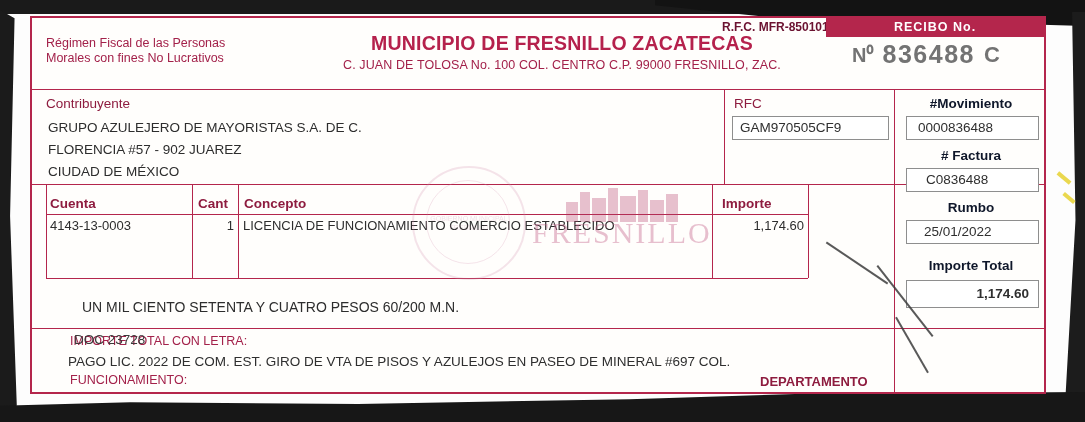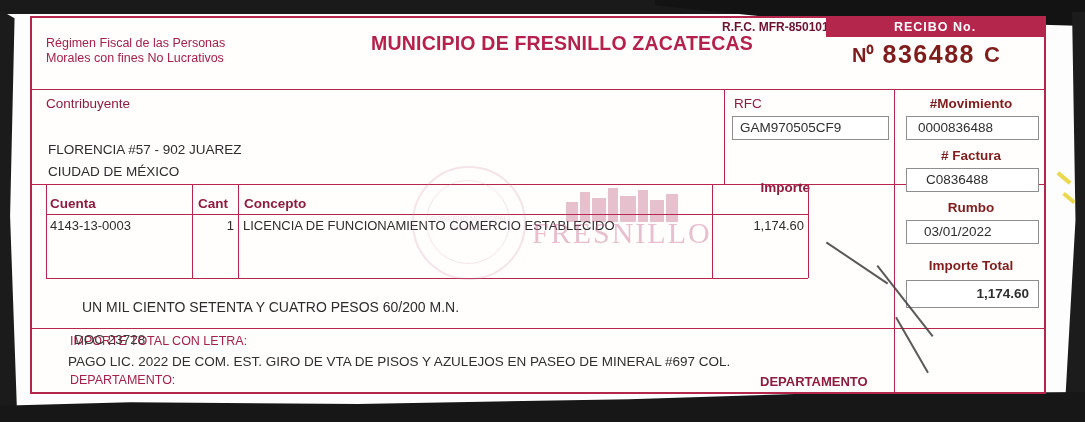--- a/index.html
+++ b/index.html
@@ -125,21 +125,21 @@
     text-align: center;
     letter-spacing: 1px;
     padding: 2px 0 3px 0;
   }
   .recibo-num {
     display: flex;
     align-items: center;
     justify-content: center;
     gap: 9px;
     padding: 3px 18px 4px 0;
-    color: #7f1d1d;
+    color: #737373;
   }
   .recibo-no {
     font-size: 20px;
     font-weight: bold;
   }
   .recibo-digits {
     font-size: 25px;
     font-weight: bold;
     letter-spacing: 1.5px;
   }
@@ -184,21 +184,21 @@
   }
   .fieldtext {
     position: absolute;
     font-size: 13.5px;
     color: #2f2f2f;
   }
   .centerlabel {
     position: absolute;
     font-size: 13.5px;
     font-weight: bold;
-    color: #7f1d1d;
+    color: #0f172a;
     text-align: center;
   }
 
   
   .colhdr {
     position: absolute;
     font-size: 13.5px;
     font-weight: bold;
     color: #8e1c3f;
   }
@@ -312,20 +312,21 @@
   <div class="receipt">
 
     <div class="hdr">
       <div class="hdr-left">
         <div>Régimen Fiscal de las Personas</div>
         <div>Morales con fines No Lucrativos</div>
       </div>
 
       <div class="hdr-center">
         <div class="hdr-title">MUNICIPIO DE FRESNILLO ZACATECAS</div>
+        <div class="hdr-sub">C. JUAN DE TOLOSA No. 100   COL. CENTRO   C.P. 99000   FRESNILLO, ZAC.</div>
       </div>
 
       <div class="rfc-top">R.F.C. MFR-850101-5M4</div>
 
       <div class="recibo-box">
         <div class="recibo-label">RECIBO No.</div>
         <div class="recibo-num">
           <span class="recibo-no">N⁰</span>
           <span class="recibo-digits">836488</span>
           <span class="recibo-c">C</span>
@@ -333,70 +334,71 @@
       </div>
     </div>
 
     <div class="hline" style="top:71px;"></div>
 
     <div class="vline" style="left:862px; top:71px; height:303px;"></div>
 
     <div class="vline" style="left:692px; top:71px; height:95px;"></div>
 
     <div class="lbl" style="left:14px; top:78px;">Contribuyente</div>
+    <div class="val val-dark" style="left:16px; top:102px;">GRUPO AZULEJERO DE MAYORISTAS S.A. DE C.</div>
     <div class="val val-dark" style="left:16px; top:124px;">FLORENCIA #57 - 902 JUAREZ</div>
     <div class="val val-dark" style="left:16px; top:146px;">CIUDAD DE MÉXICO</div>
 
     <div class="lbl" style="left:702px; top:78px;">RFC</div>
     <div class="fieldbox" style="left:700px; top:98px; width:157px; height:24px;"></div>
     <div class="fieldtext" style="left:708px; top:102px;">GAM970505CF9</div>
 
     <div class="hline" style="top:166px;"></div>
 
     <div class="centerlabel" style="left:866px; top:78px; width:146px;">#Movimiento</div>
     <div class="fieldbox" style="left:874px; top:98px; width:133px; height:24px;"></div>
     <div class="fieldtext" style="left:886px; top:102px;">0000836488</div>
 
     <div class="centerlabel" style="left:866px; top:130px; width:146px;"># Factura</div>
     <div class="fieldbox" style="left:874px; top:150px; width:133px; height:24px;"></div>
     <div class="fieldtext" style="left:894px; top:154px;">C0836488</div>
 
     <div class="centerlabel" style="left:866px; top:182px; width:146px;">Rumbo</div>
     <div class="fieldbox" style="left:874px; top:202px; width:133px; height:24px;"></div>
-    <div class="fieldtext" style="left:892px; top:206px;">03/01/2022</div>
+    <div class="fieldtext" style="left:892px; top:206px;">25/01/2022</div>
 
     <div class="centerlabel" style="left:866px; top:240px; width:146px;">Importe Total</div>
     <div class="fieldbox" style="left:874px; top:262px; width:133px; height:28px;"></div>
     <div class="fieldtext right" style="left:874px; top:268px; width:123px; font-weight:bold;">1,174.60</div>
 
     <div class="colhdr" style="left:18px; top:178px;">Cuenta</div>
     <div class="colhdr" style="left:166px; top:178px;">Cant</div>
     <div class="colhdr" style="left:212px; top:178px;">Concepto</div>
-    <div class="colhdr" style="left:690px; top:162px; width:88px; text-align:right;">Importe</div>
+    <div class="colhdr" style="left:690px; top:178px; width:88px; text-align:left;">Importe</div>
 
     <div class="hline" style="top:196px; left:14px; width:762px;"></div>
     <div class="vline" style="left:14px; top:166px; height:94px;"></div>
     <div class="vline" style="left:160px; top:166px; height:94px;"></div>
     <div class="vline" style="left:206px; top:166px; height:94px;"></div>
     <div class="vline" style="left:680px; top:166px; height:94px;"></div>
     <div class="vline" style="left:776px; top:166px; height:94px;"></div>
     <div class="hline" style="top:260px; left:14px; width:762px;"></div>
 
     <div class="val val-dark" style="left:18px; top:200px; font-size:13px;">4143-13-0003</div>
     <div class="val val-dark" style="left:160px; top:200px; width:42px; text-align:right; font-size:13px;">1</div>
     <div class="val val-dark" style="left:211px; top:200px; font-size:13px;">LICENCIA DE FUNCIONAMIENTO COMERCIO ESTABLECIDO</div>
     <div class="val val-dark" style="left:684px; top:200px; width:88px; text-align:right; font-size:13px;">1,174.60</div>
 
     <div class="val val-dark" style="left:50px; top:281px; font-size:14px;">UN MIL CIENTO SETENTA Y CUATRO PESOS 60/200 M.N.</div>
 
     <div class="hline" style="top:310px;"></div>
     <div class="footnote" style="left:38px; top:316px;">IMPORTE TOTAL CON LETRA:</div>
 
     <div class="foot-val" style="left:36px; top:336px;">PAGO LIC. 2022 DE COM. EST. GIRO DE VTA DE PISOS Y AZULEJOS EN PASEO DE MINERAL #697 COL.</div>
-    <div class="footnote" style="left:38px; top:355px;">DEPARTAMENTO:</div>
+    <div class="footnote" style="left:38px; top:355px;">FUNCIONAMIENTO:</div>
 
     <div class="foot-val" style="left:42px; top:314px; color:#3a3a3a;">DOC 23728</div>
 
     <div class="hline" style="top:374px; left:690px; width:126px;"></div>
     <div class="lbl bold" style="left:728px; top:356px; font-size:13px;">DEPARTAMENTO</div>
 
     <div class="watermark">
       <div class="wm-seal">
         <div class="wm-seal-inner"></div>
         <div class="wm-seal-txt">GOBIERNO MUNICIPAL FRESNILLO</div>

